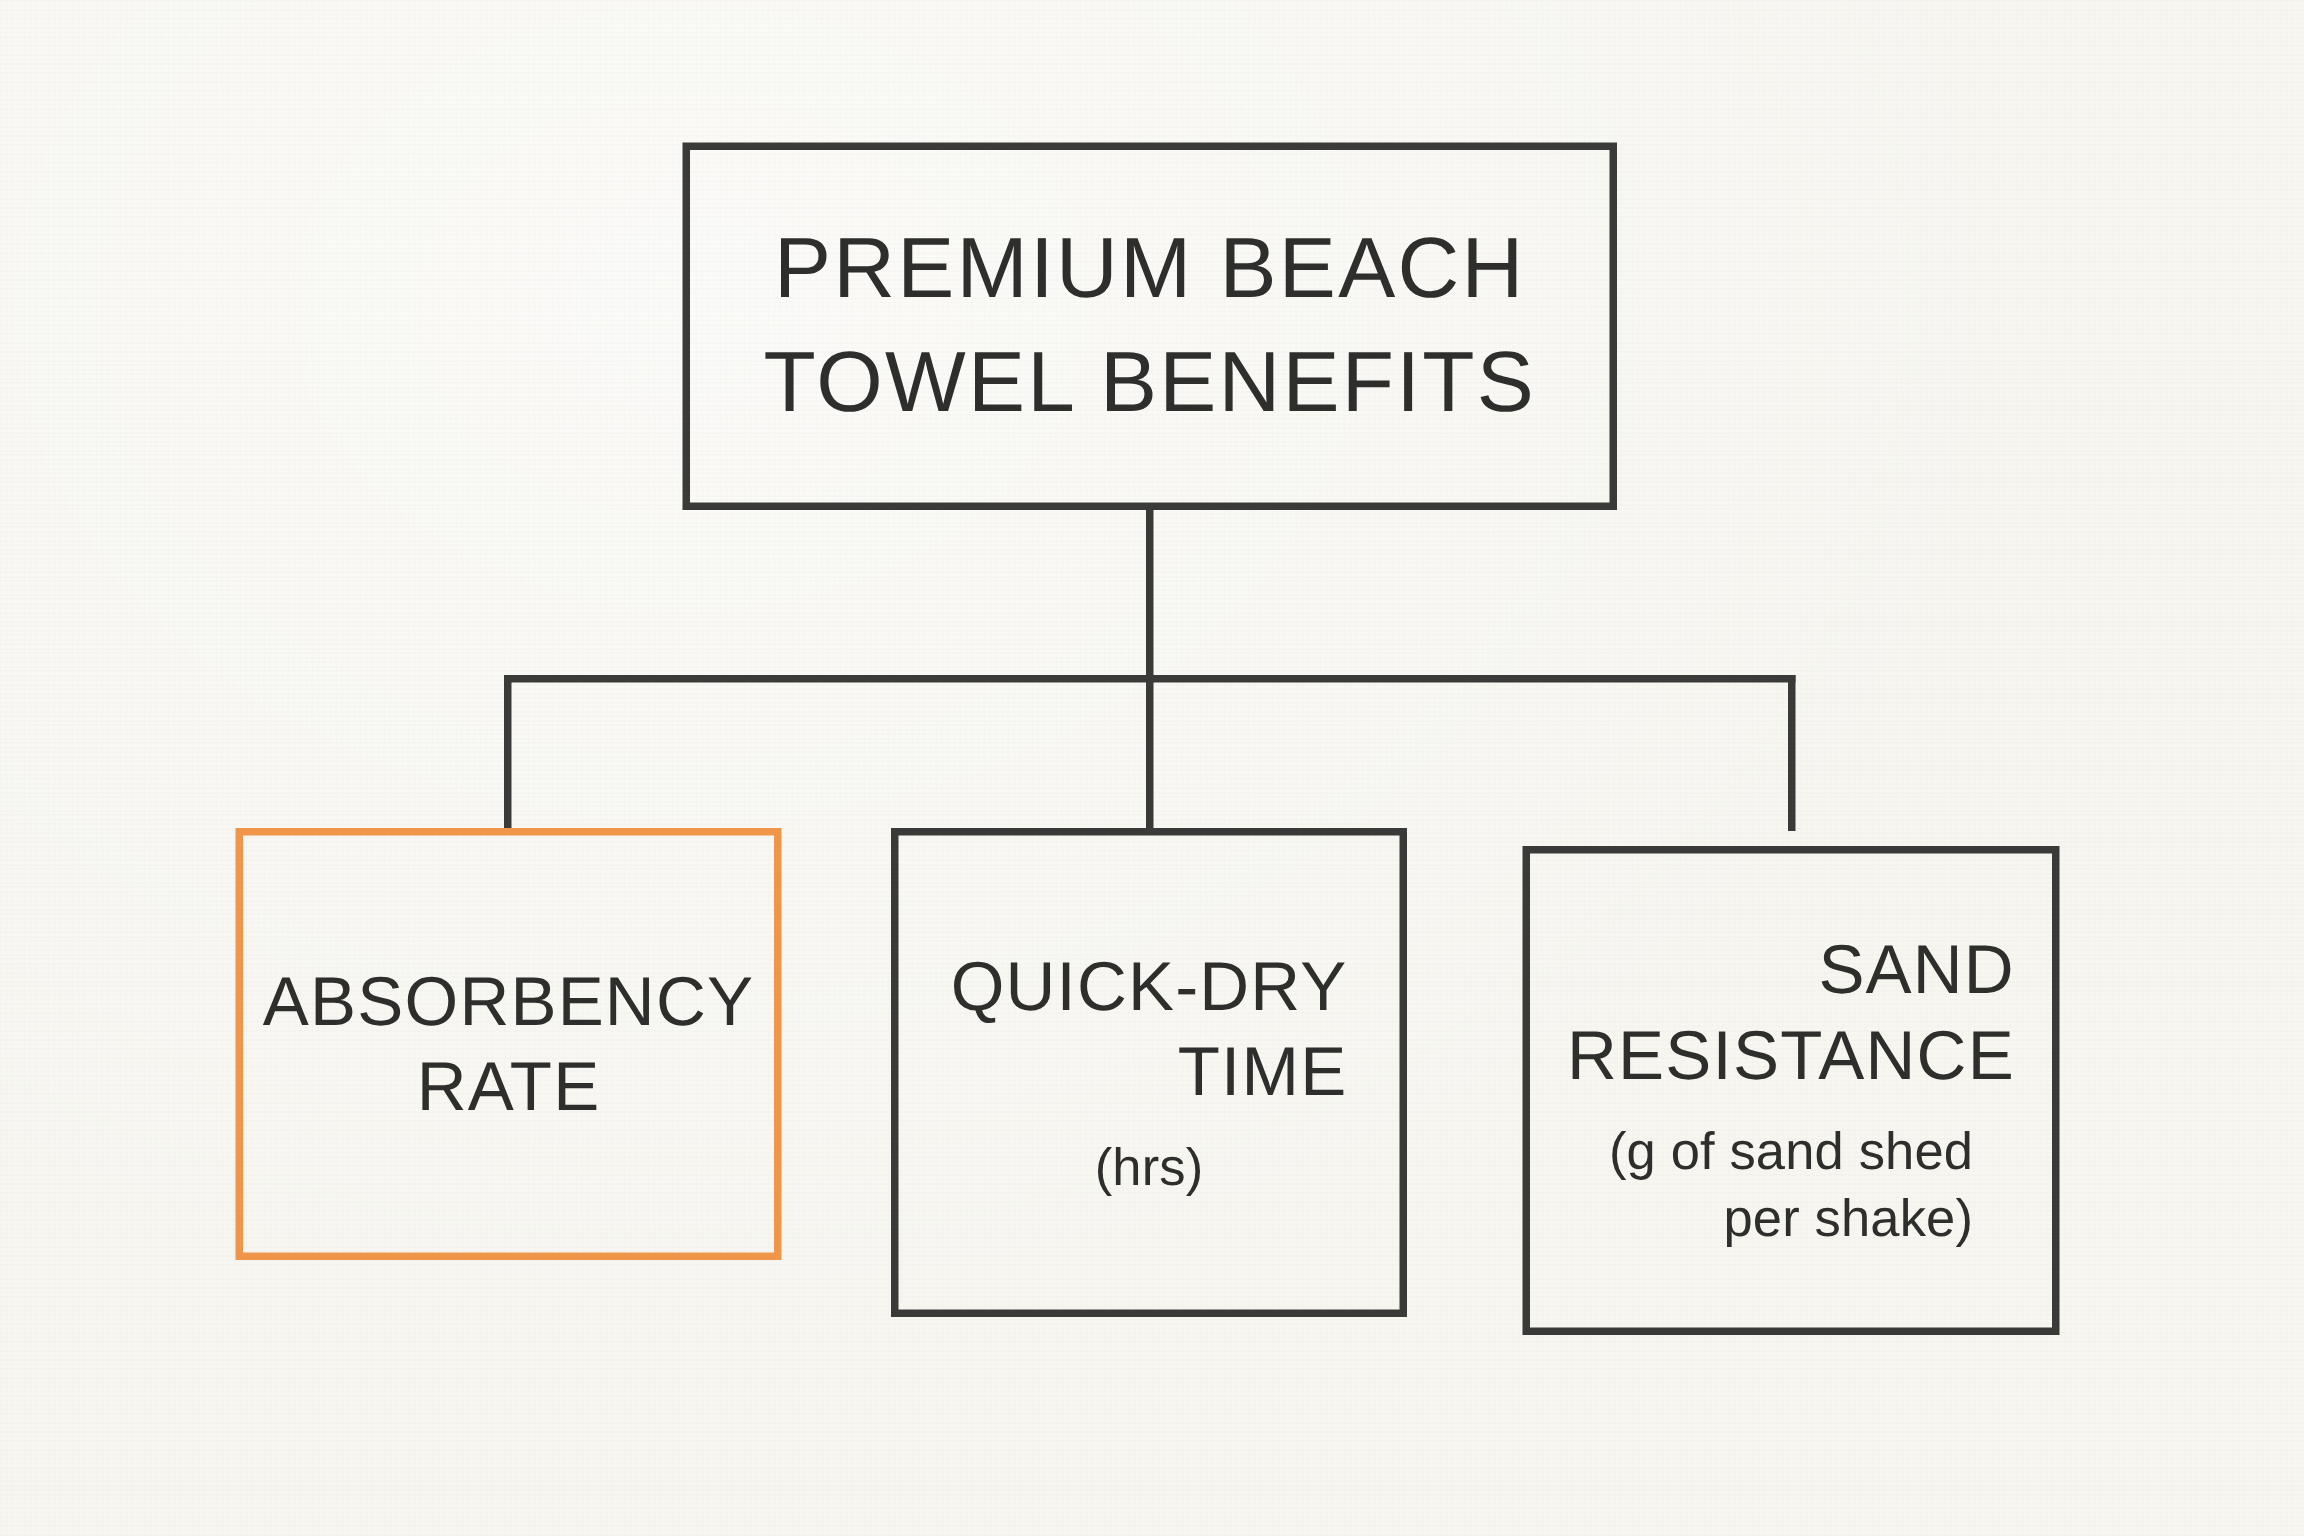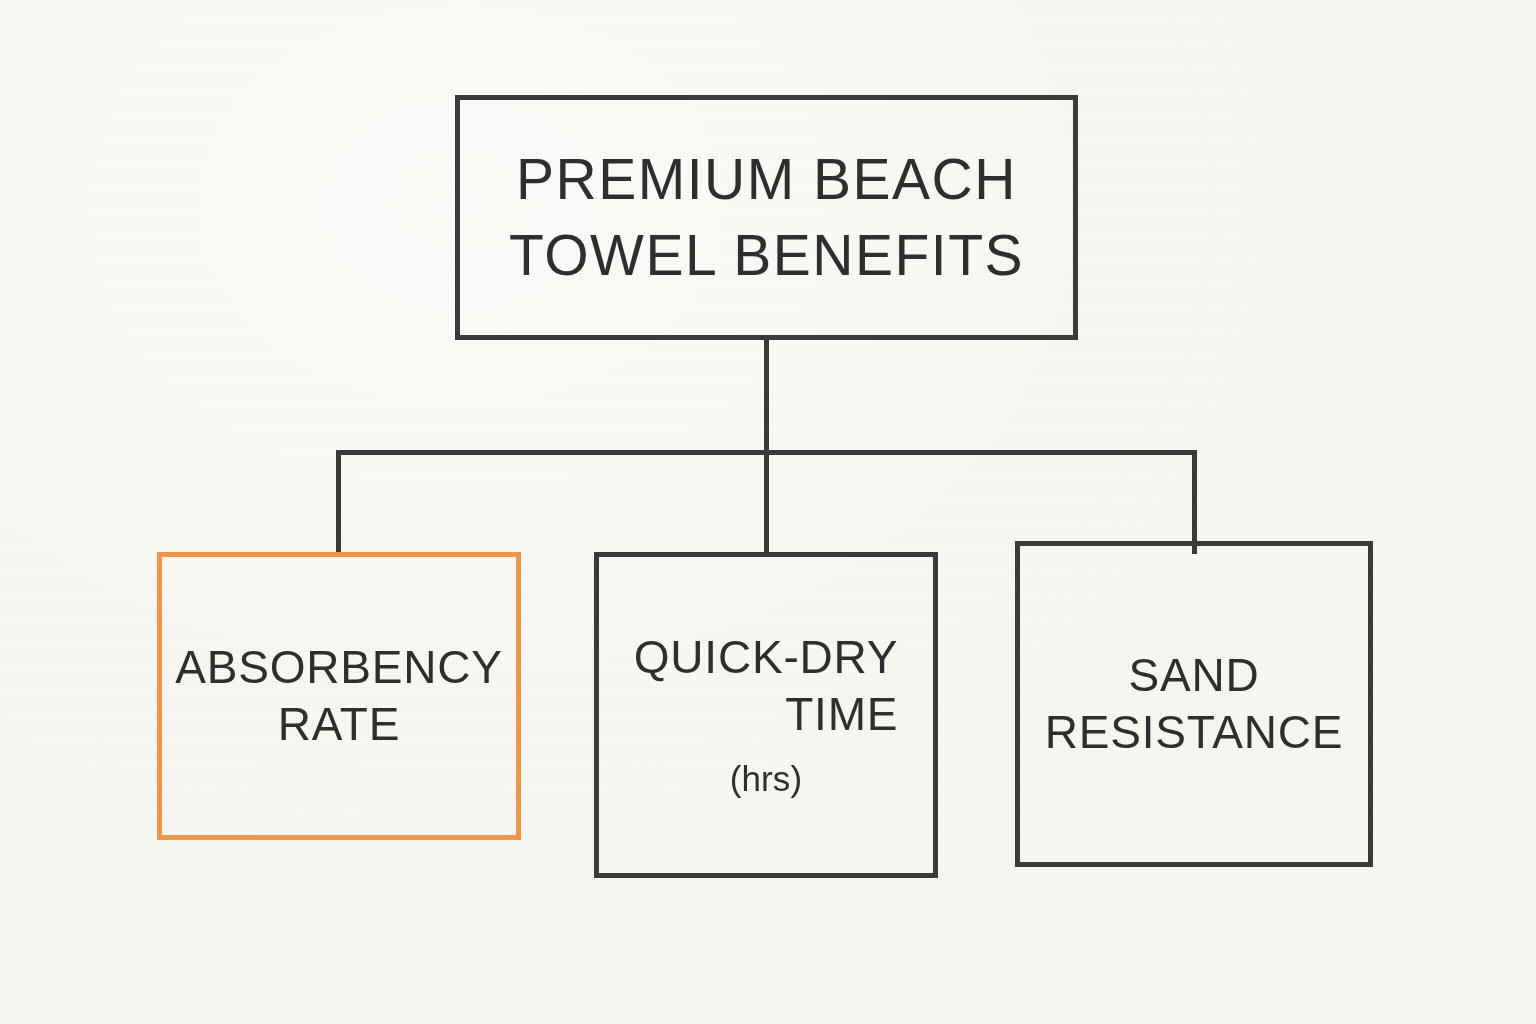--- a/index.html
+++ b/index.html
@@ -108,18 +108,20 @@
     <div class="child-title">ABSORBENCY
 RATE</div>
   </div>
 
   <div class="node child" style="left:594px; top:552px; width:344px; height:326px;text-align:right;">
     <div class="child-title">QUICK-DRY
 TIME</div>
     <div class="child-sub">(hrs)</div>
   </div>
 
-  <div class="node child" style="left:1015px; top:541px; width:358px; height:326px;">
+  <div class="node child" style="left:1015px; top:564px; width:358px; height:326px;text-align:right;">
     <div class="child-title">SAND
 RESISTANCE</div>
+    <div class="child-sub">(g of sand shed
+per shake)</div>
   </div>
 
 </div>
 
 </body></html>

